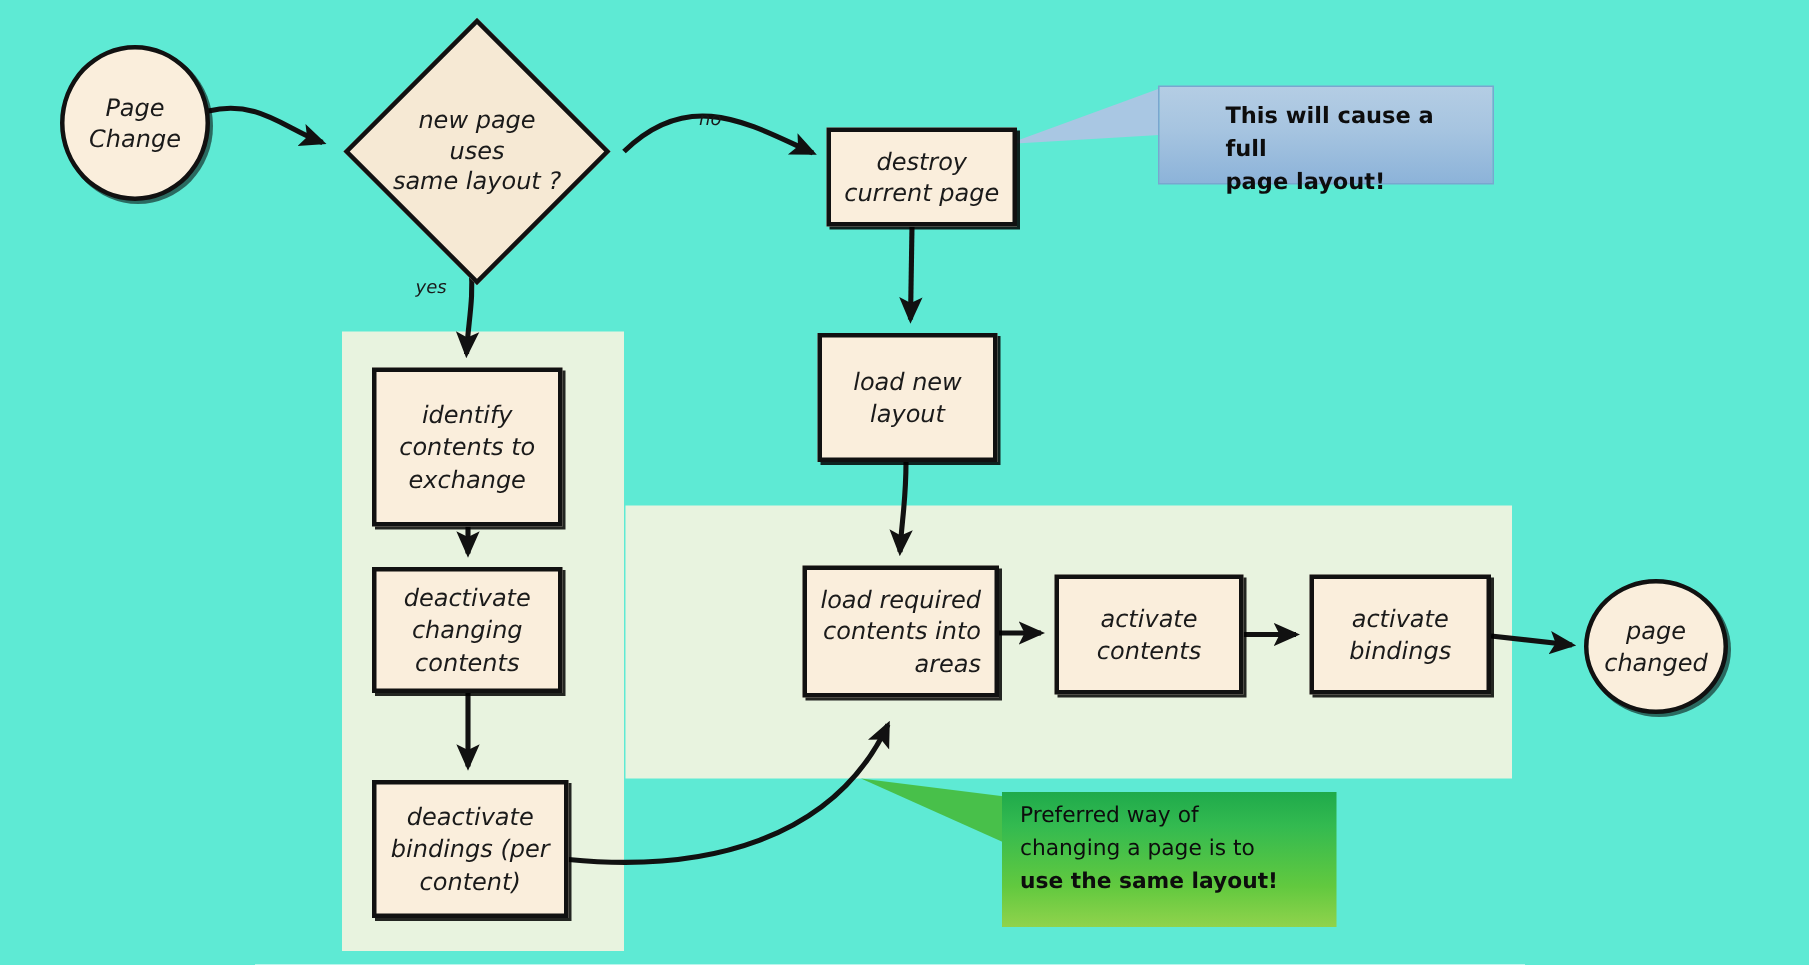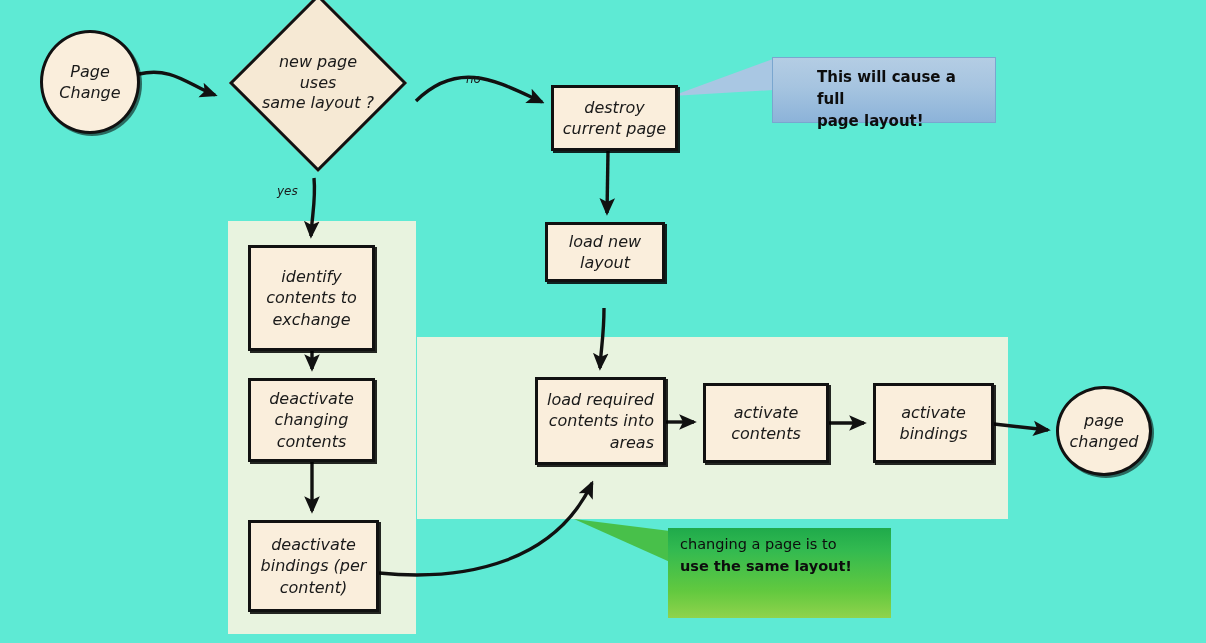--- a/index.html
+++ b/index.html
@@ -164,30 +164,30 @@
 
     <path d="M 672 96 L 773 59 L 773 90 Z" fill="#a9c7e3" stroke="none"></path>
 
     <path d="M 574 519 L 670 562 L 670 531 Z" fill="#48c04a" stroke="none"></path>
   </svg>
 
   <div class="node circle" id="node-start" style="left:40px;top:30px;width:100px;height:104px;">
     <span class="label">Page<br>Change</span>
   </div>
 
-  <div class="node diamond" id="node-decision" style="left:255px;top:20px;width:126px;height:126px;">
+  <div class="node diamond" id="node-decision" style="left:255px;top:38px;width:126px;height:126px;">
     <span class="diamond-shape"></span>
     <span class="label">new page uses<br>same layout ?</span>
   </div>
 
   <div class="node" id="node-destroy" style="left:551px;top:85px;width:127px;height:66px;">
     <span class="label">destroy<br>current page</span>
   </div>
 
-  <div class="node" id="node-load-layout" style="left:545px;top:222px;width:120px;height:60px;font-style:italic;">
+  <div class="node" id="node-load-layout" style="left:545px;top:222px;width:120px;height:86px;font-style:italic;">
     <span class="label">load new<br>layout</span>
   </div>
 
   <div class="node" id="node-identify" style="left:248px;top:245px;width:127px;height:106px;">
     <span class="label">identify<br>contents to<br>exchange</span>
   </div>
 
   <div class="node" id="node-deactivate-contents" style="left:248px;top:378px;width:127px;height:84px;">
     <span class="label">deactivate<br>changing<br>contents</span>
   </div>
@@ -214,17 +214,18 @@
 
   <div class="edge-label" style="left:466px;top:72px;">no</div>
   <div class="edge-label" style="left:277px;top:184px;">yes</div>
 
   <div class="callout" id="callout-blue">
     <div>This will cause a full</div>
     <div>page layout!</div>
   </div>
 
   <div class="callout" id="callout-green">
+    <div>Preferred way of</div>
     <div>changing a page is to</div>
     <div class="strong">use the same layout!</div>
   </div>
 
 </div>
 
 </body></html>

